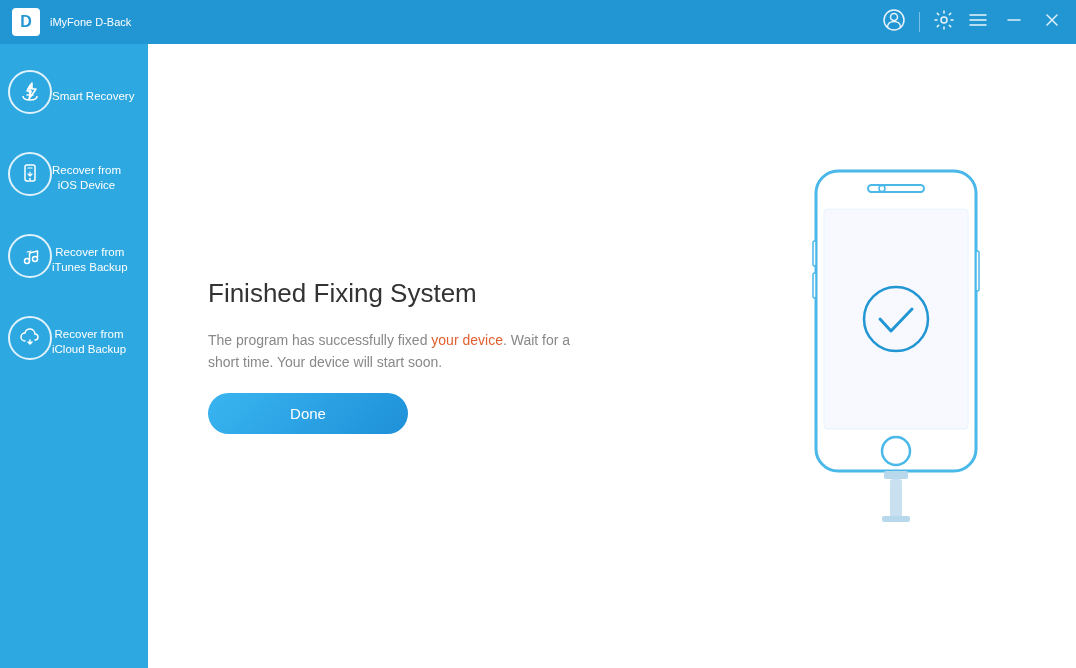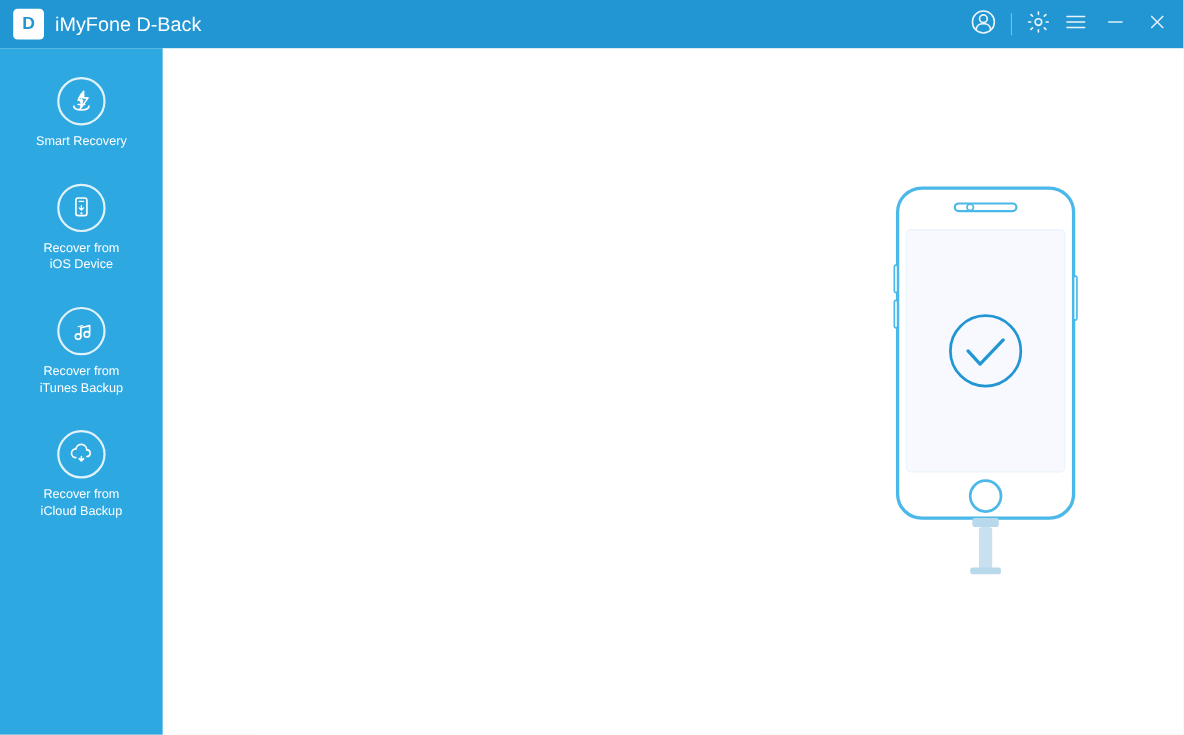--- a/index.html
+++ b/index.html
@@ -17,21 +17,21 @@
     }
     .title-bar-logo {
       width: 28px; height: 28px;
       background: white;
       border-radius: 4px;
       display: flex; align-items: center; justify-content: center;
       margin-right: 10px;
       font-weight: bold; color: #2196d3; font-size: 16px;
     }
     .title-bar-name {
-      font-size: 18px; color: white; flex: 1;
+      font-size: 11px; color: white; flex: 1;
     }
     .title-bar-controls {
       display: flex; align-items: center; gap: 14px;
     }
     .title-bar-icon {
       color: white; font-size: 18px; cursor: pointer; opacity: 0.9;
     }
     .title-bar-sep {
       width: 1px; height: 20px; background: rgba(255,255,255,0.4);
     }
@@ -51,21 +51,21 @@
       width: 148px;
       background: #2ea8e0;
       display: flex;
       flex-direction: column;
       align-items: center;
       padding-top: 10px;
     }
     .sidebar-item {
       width: 100%;
       display: flex;
-      flex-direction: column;
+      flex-direction: row;
       align-items: center;
       padding: 16px 8px 14px;
       cursor: pointer;
       color: white;
       transition: background 0.2s;
     }
     .sidebar-item.active {
       background: #1a7bbf;
     }
     .sidebar-icon {
@@ -228,20 +228,27 @@
           <path d="M11 13v4M9 15l2 2 2-2" stroke="white" stroke-width="1.5" stroke-linecap="round" stroke-linejoin="round"></path>
         </svg>
       </div>
       <span class="sidebar-label">Recover from<br>iCloud Backup</span>
     </div>
 
 
   </div>
 
   <div class="content">
+    <div class="content-left">
+      <h1 class="content-title">Finished Fixing System</h1>
+      <p class="content-desc">
+        <span>The program has successfully fixed </span><span style="color:#e06030;">your device</span><span>. Wait for a short time. Your device will start soon.</span>
+      </p>
+      <button class="done-button">Done</button>
+    </div>
 
     <div class="phone-illustration">
       <svg width="200" height="390" viewBox="0 0 200 390" fill="none">
 
         <rect x="20" y="10" width="160" height="300" rx="22" stroke="#4ab8e8" stroke-width="3" fill="white"></rect>
 
         <rect x="72" y="24" width="56" height="7" rx="3.5" stroke="#4ab8e8" stroke-width="2" fill="none"></rect>
 
         <circle cx="86" cy="27.5" r="3" stroke="#4ab8e8" stroke-width="1.5" fill="none"></circle>
 

